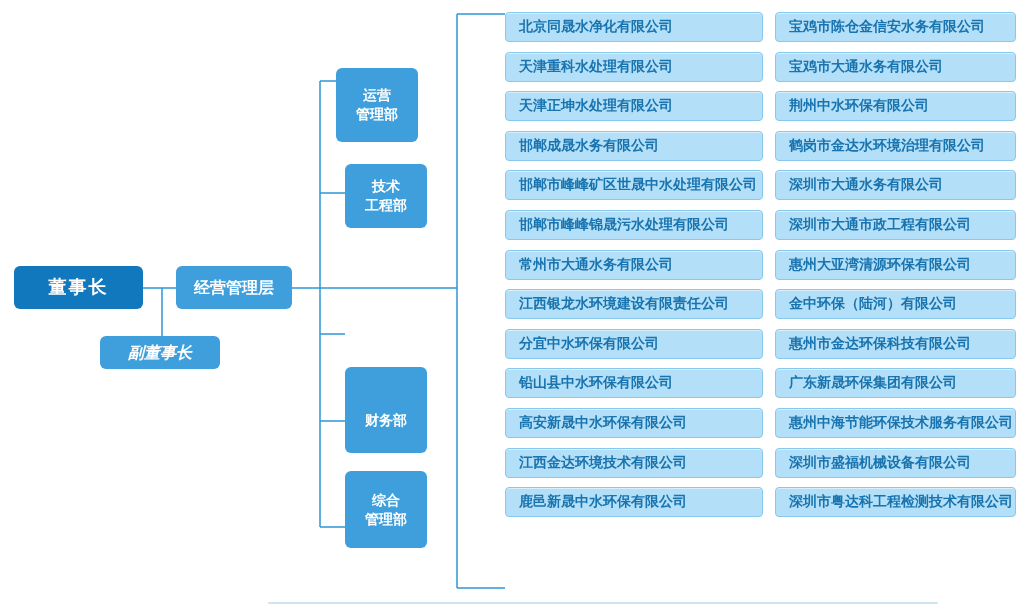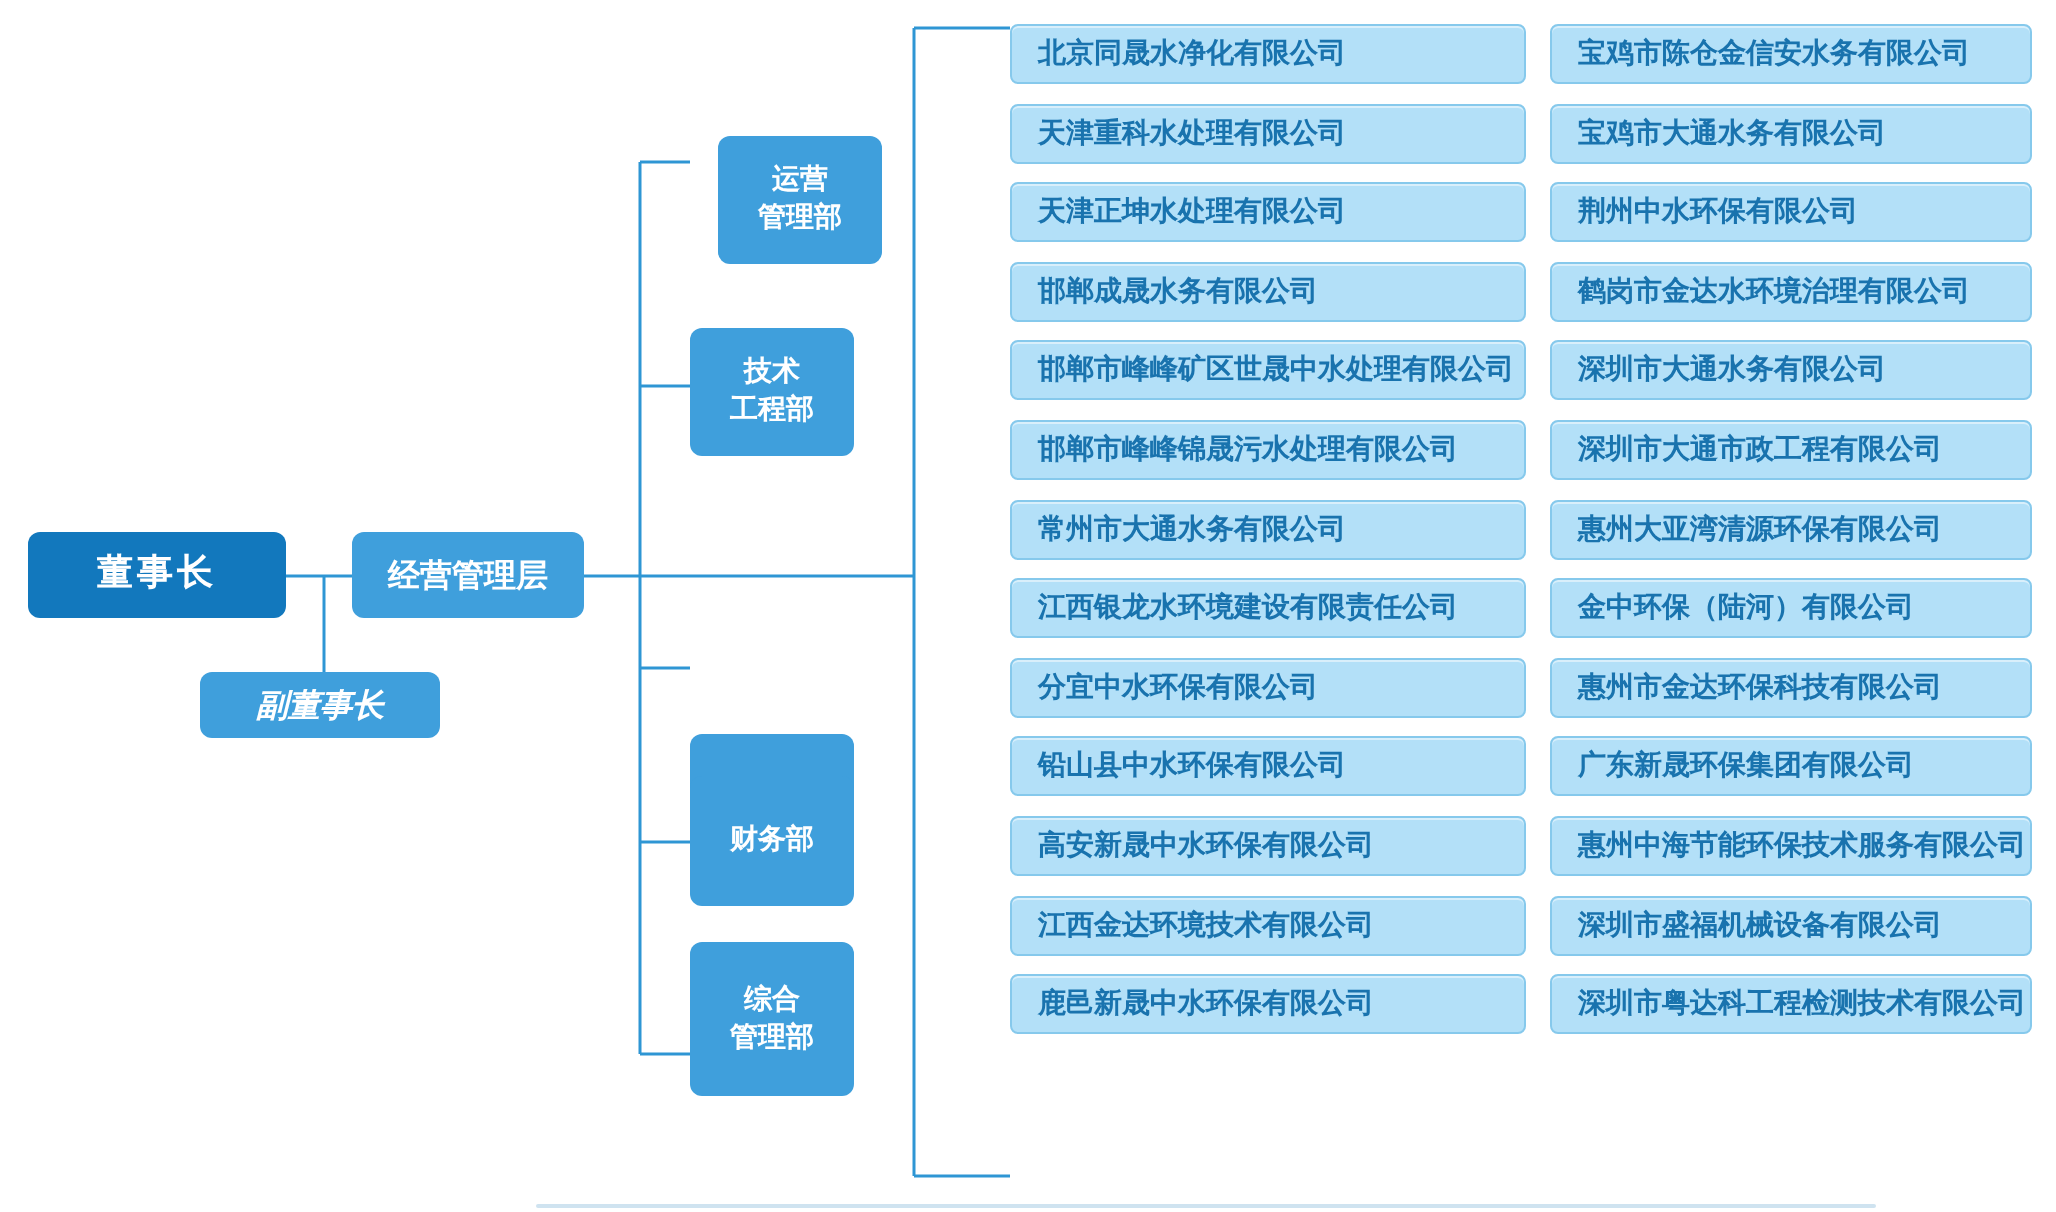--- a/index.html
+++ b/index.html
@@ -46,21 +46,21 @@
       <line x1="457" y1="588" x2="505" y2="588"></line>
     </g>
   </svg>
 
   <div class="node exec-dark" style="left:14px;top:266px;width:129px;height:43px;">董事长</div>
 
   <div class="node exec" style="left:176px;top:266px;width:116px;height:43px;">经营管理层</div>
 
   <div class="node exec" style="left:100px;top:336px;width:120px;height:33px;font-style:italic;">副董事长</div>
 
-  <div class="node dept" style="left:359px;top:68px;width:82px;height:64px;">运营
+  <div class="node dept" style="left:336px;top:68px;width:82px;height:74px;">运营
 管理部</div>
   <div class="node dept" style="left:345px;top:164px;width:82px;height:64px;">技术
 工程部</div>
   <div class="node dept" style="left:345px;top:319px;width:82px;height:80px;margin-top:48px;">市场部</div>
   <div class="node dept" style="left:345px;top:388px;width:82px;height:65px;text-align:center;">财务部</div>
   <div class="node dept" style="left:345px;top:471px;width:82px;height:77px;">综合
 管理部</div>
 
   <div id="company-col-left" class="company-col" style="left:505px;top:12px;width:258px;">
       <div class="company">北京同晟水净化有限公司</div>

